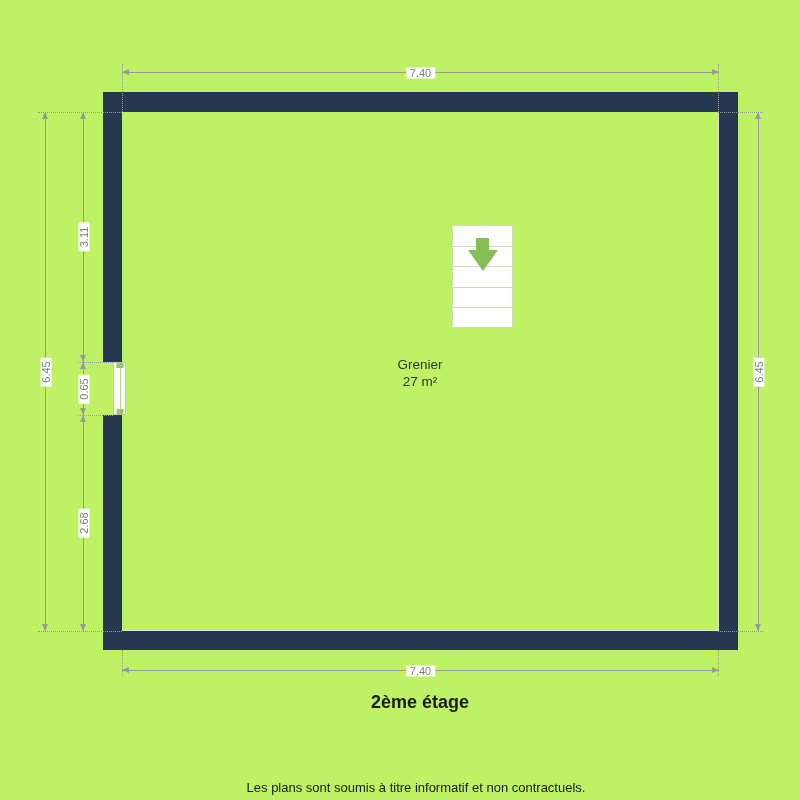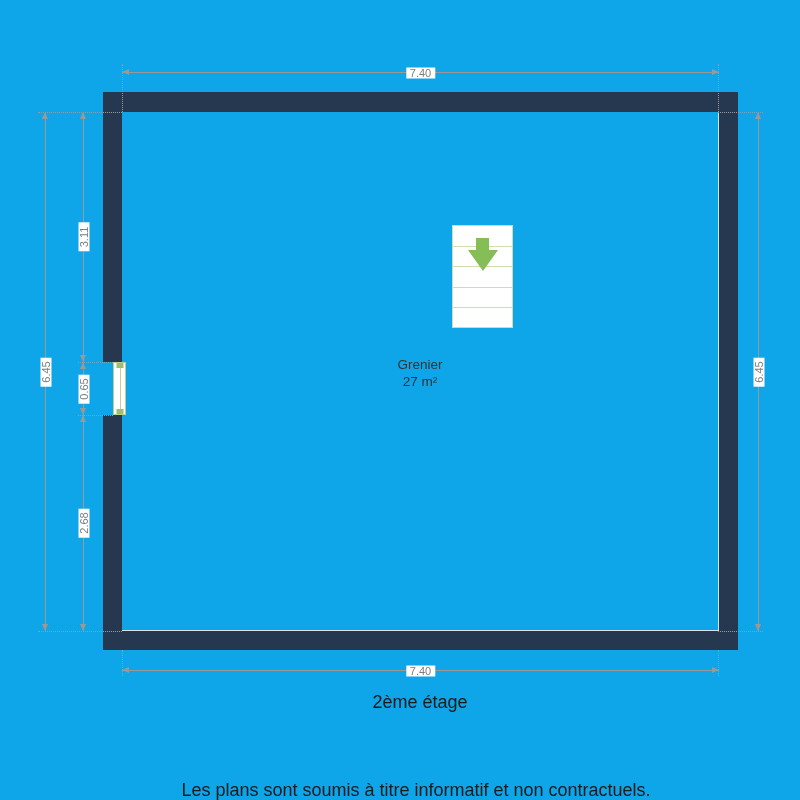--- a/index.html
+++ b/index.html
@@ -8,21 +8,21 @@
     --dimension-line:#999999;
     --dimension-text:#7d7d7d;
     --stairs-border:#cddfae;
     --stairs-arrow:#85bd57;
     --window-frame:#b8d295;
     --window-tick:#9cc06c;
     --text-primary:#1a1a1a;
   }
   html,body{margin:0;padding:0;background:#ffffff;}
   body{font-family:"Liberation Sans","DejaVu Sans",sans-serif;}
-  .canvas{position:relative;width:800px;height:800px;background:#0ea5e9;overflow:hidden;}
+  .canvas{position:relative;width:800px;height:800px;background:#bef264;overflow:hidden;}
 
   .interior-edge{position:absolute;left:121px;top:111px;width:596px;height:518px;
     border:1px solid var(--wall-inner-edge);}
 
   .wall{position:absolute;background:var(--wall);}
 
   
   .window{position:absolute;background:#fff;border:1px solid var(--window-frame);box-sizing:border-box;}
   .win-mid{position:absolute;left:50%;top:0;bottom:0;border-left:1px solid var(--window-frame);}
   .win-tick{position:absolute;left:50%;transform:translateX(-50%);width:7px;height:5px;background:var(--window-tick);}
@@ -50,23 +50,23 @@
   .dim.v .arr.end{bottom:0;left:-4px;border-left:3.5px solid transparent;border-right:3.5px solid transparent;border-top:7px solid var(--dimension-line);}
 
   
   .ext{position:absolute;}
   .ext.h{border-top:1px dotted var(--dimension-line);height:0;}
   .ext.v{border-left:1px dotted var(--dimension-line);width:0;}
 
   .room-label{position:absolute;left:420px;top:356px;transform:translateX(-50%);
     text-align:center;color:#333333;font-size:13.5px;line-height:17px;}
   .floor-title{position:absolute;left:420px;top:692px;transform:translateX(-50%);
-    font-size:18px;font-weight:normal;color:var(--text-primary);white-space:nowrap;}
+    font-size:18px;font-weight:bold;color:var(--text-primary);white-space:nowrap;}
   .footer{position:absolute;left:416px;top:780px;transform:translateX(-50%);
-    font-size:18px;color:var(--text-primary);white-space:nowrap;}
+    font-size:13px;color:var(--text-primary);white-space:nowrap;}
 </style>
 </head>
 <body>
 
 <div class="canvas">
 
   <div class="interior-edge"></div>
 
   <div class="wall" style="left:103px;top:92px;width:635px;height:20px"></div>
   <div class="wall" style="left:103px;top:631px;width:635px;height:19px"></div>

